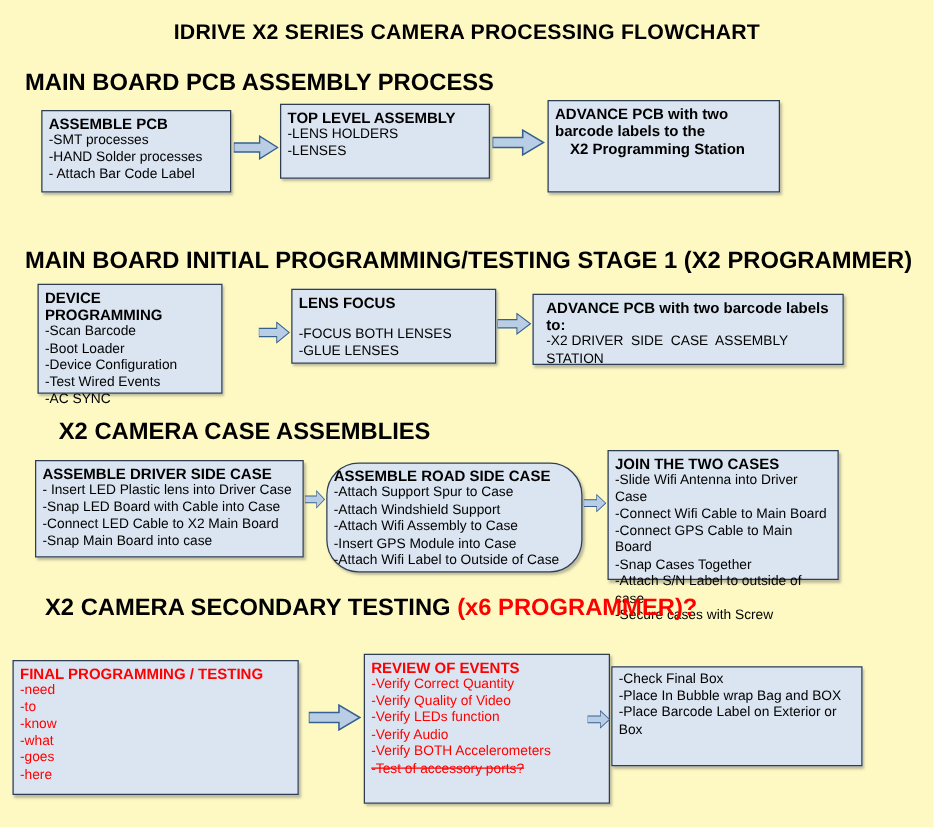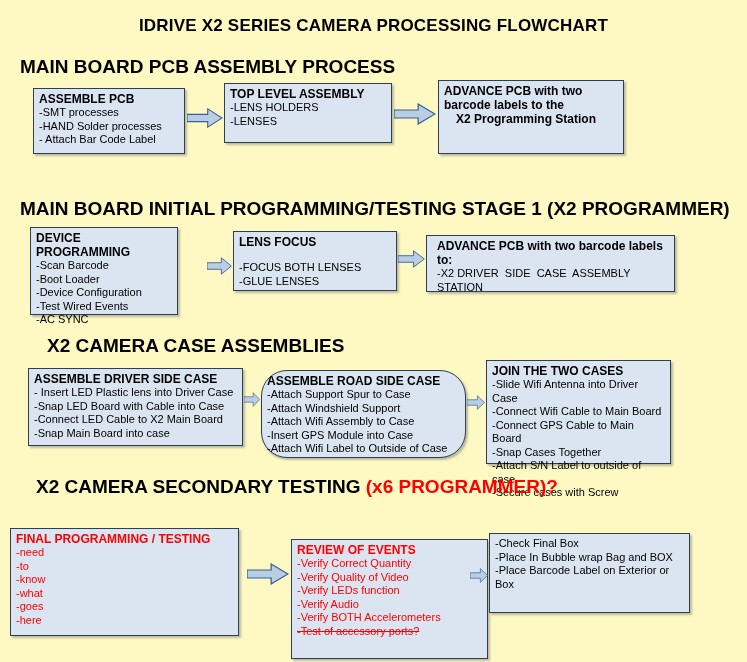--- a/index.html
+++ b/index.html
@@ -172,21 +172,21 @@
     <div class="box-item red">-goes</div>
     <div class="box-item red">-here</div>
   </div>
 
   <div class="arrow" style="left:247px;top:563px;width:42px;height:22px;">
     <svg viewBox="0 0 40 22" preserveAspectRatio="none">
         <polygon points="0,7 23,7 23,1 39,11 23,21 23,15 0,15" fill="#b9cde5" stroke="#376092" stroke-width="1.2"></polygon>
       </svg>
   </div>
 
-  <div class="fbox" style="left:291px;top:523px;width:197px;height:120px;margin-top:16px;">
+  <div class="fbox" style="left:291px;top:523px;width:197px;height:120px;">
     <div class="box-title red">REVIEW OF EVENTS</div>
     <div class="box-item red">-Verify Correct Quantity</div>
     <div class="box-item red">-Verify Quality of Video</div>
     <div class="box-item red">-Verify LEDs function</div>
     <div class="box-item red">-Verify Audio</div>
     <div class="box-item red">-Verify BOTH Accelerometers</div>
     <div class="box-item red strike">-Test of accessory ports?</div>
   </div>
 
   <div class="arrow" style="left:470px;top:568px;width:18px;height:15px;">

